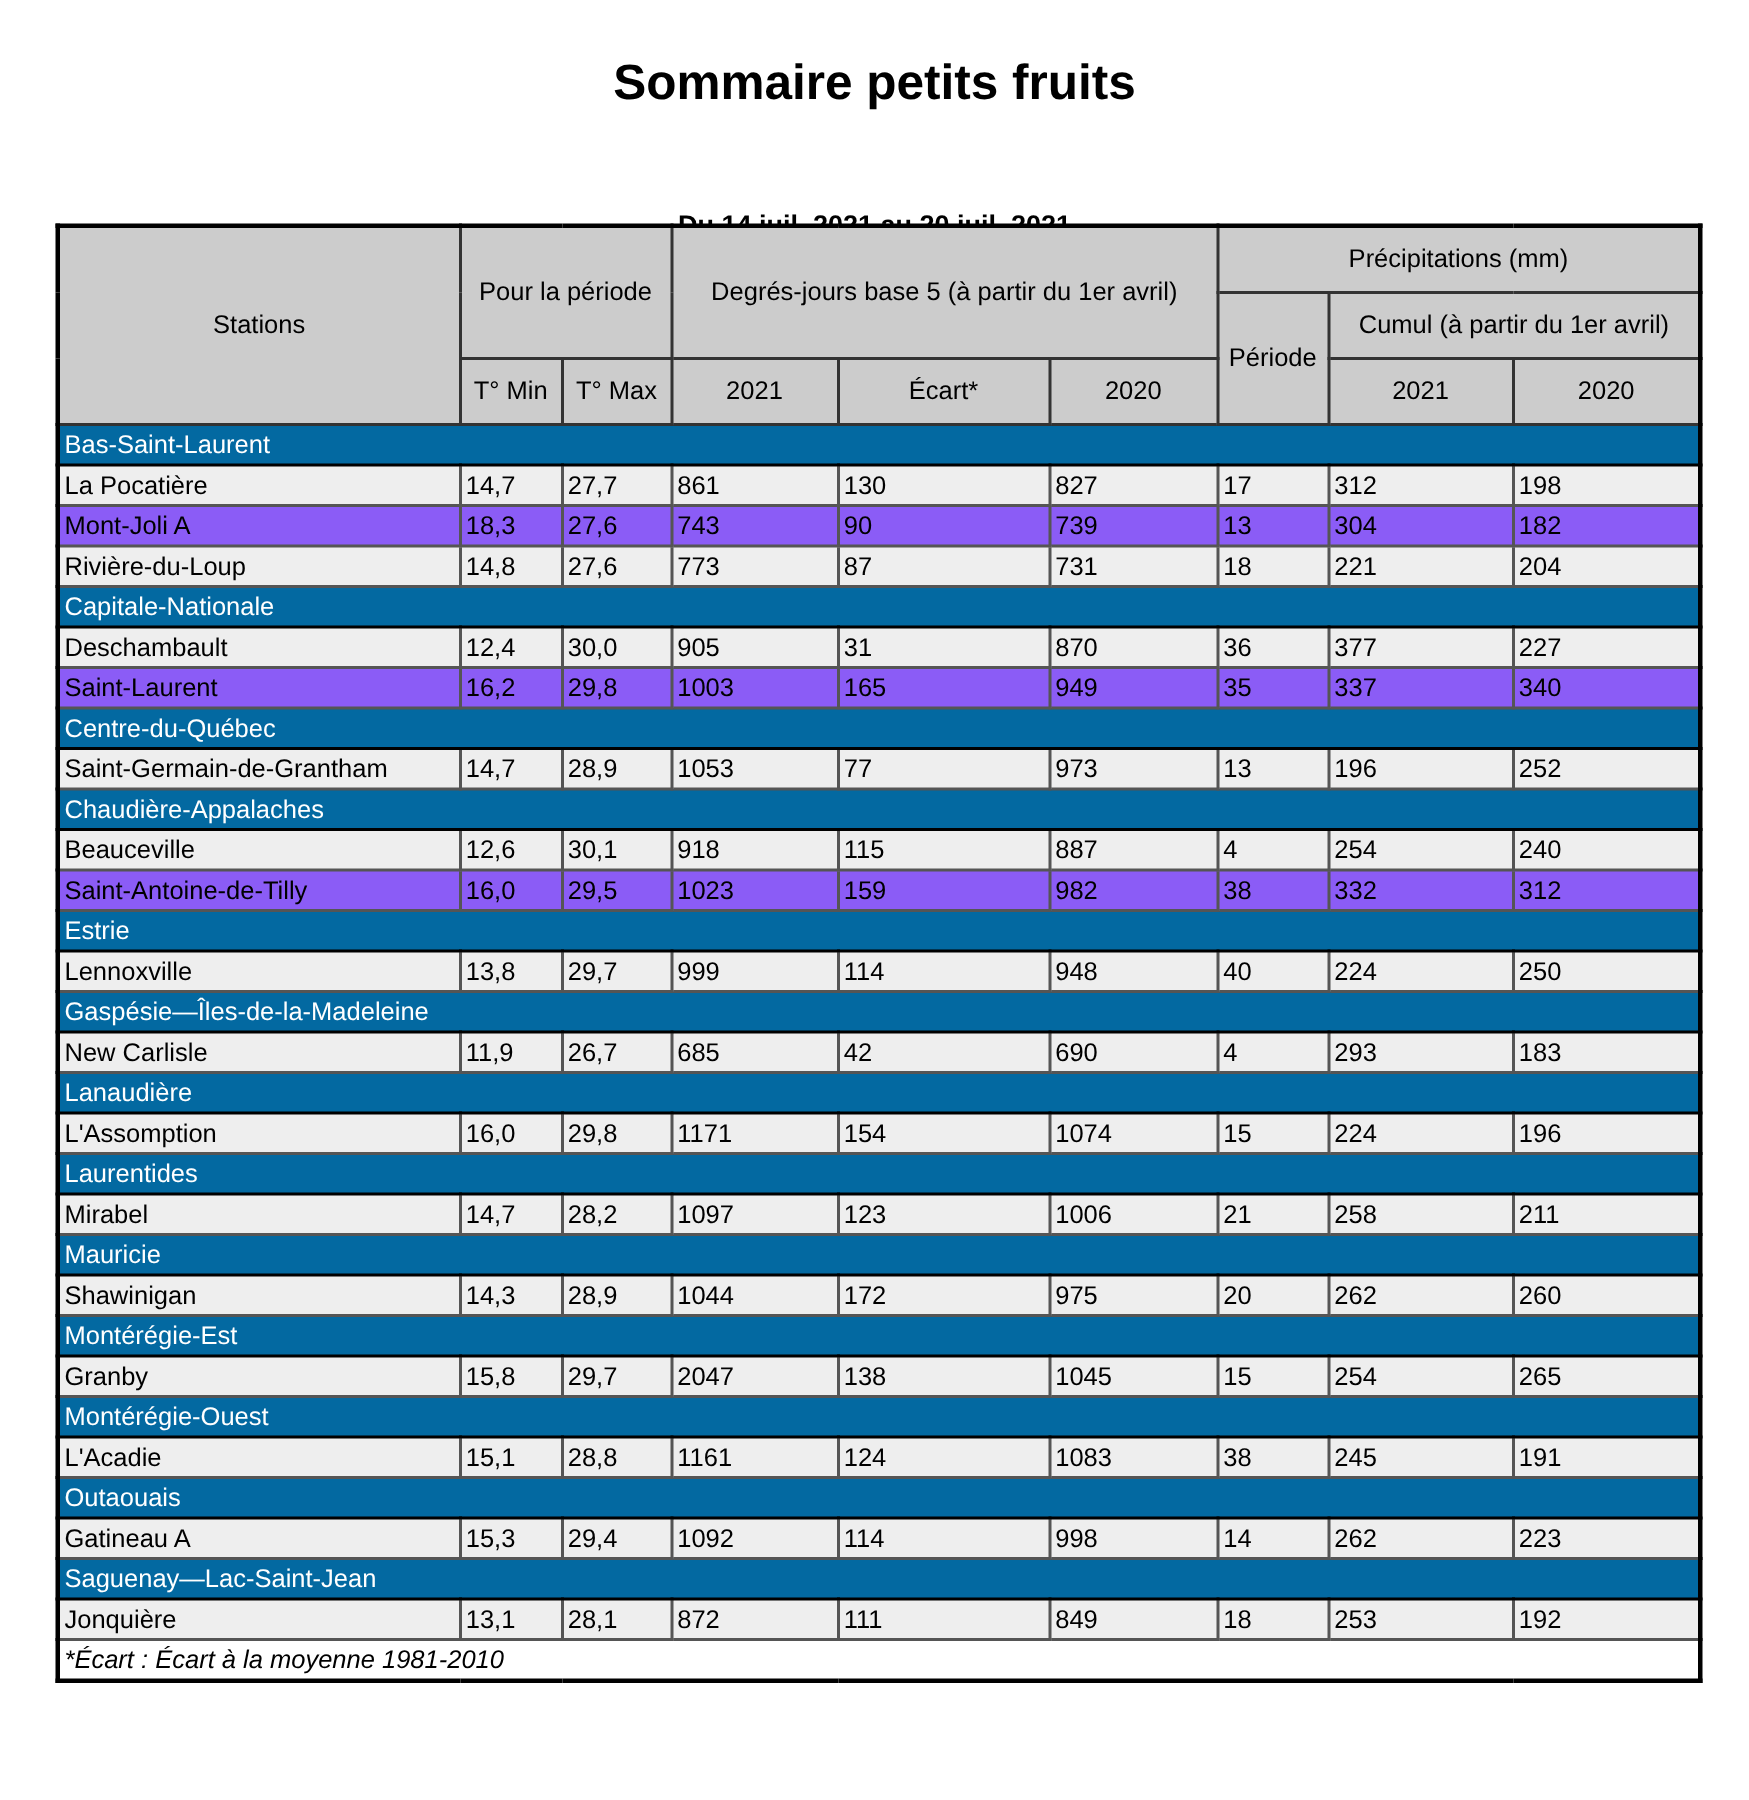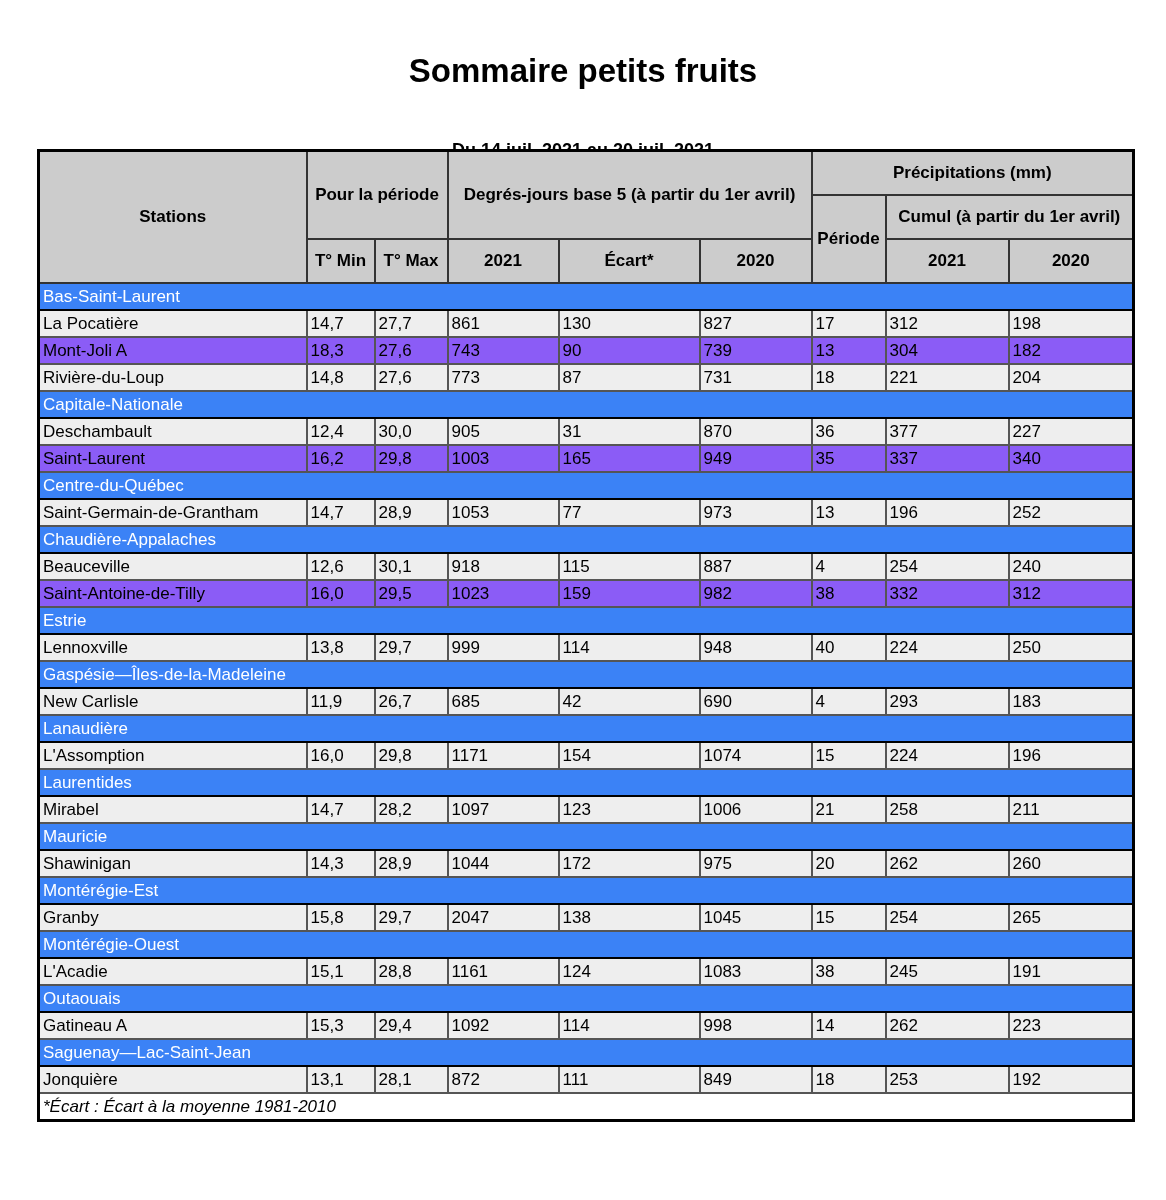--- a/index.html
+++ b/index.html
@@ -1,38 +1,38 @@
 <!DOCTYPE html>
 <html><head>
 <meta charset="utf-8">
 <style>
   html, body { margin: 0; padding: 0; background: #ffffff; }
   body { width: 1166px; height: 1200px; position: relative; font-family: "Liberation Sans", sans-serif; color: #000; }
-  .title { position: absolute; top: 52px; left: 0; width: 1166px; text-align: center; font-size: 33px; font-weight: bold; }
+  .title { position: absolute; top: 36px; left: 0; width: 1166px; text-align: center; font-size: 33px; font-weight: bold; }
   .subtitle { position: absolute; top: 104px; left: 0; width: 1166px; text-align: center; font-size: 18px; font-weight: bold; margin-top: 36px; }
   table.summary {
     position: absolute; left: 37px; top: 149px; width: 1095px;
     border-collapse: collapse; border: 3px solid #000; table-layout: fixed;
     font-size: 17px;
   }
   table.summary col.c-station { width: 268px; }
   table.summary col.c-tmin { width: 68px; }
   table.summary col.c-tmax { width: 73px; }
   table.summary col.c-dj21 { width: 111px; }
   table.summary col.c-ecart { width: 141px; }
   table.summary col.c-dj20 { width: 112px; }
   table.summary col.c-per { width: 74px; }
   table.summary col.c-p21 { width: 123px; }
   table.summary col.c-p20 { width: 125px; }
-  th { background: #cccccc; font-weight: bold; text-align: center; border: 2px solid #333; padding: 0 2px; font-size: 17px; white-space: nowrap; }
+  th { background: #cccccc; font-weight: normal; text-align: center; border: 2px solid #333; padding: 0 2px; font-size: 17px; white-space: nowrap; }
   thead tr.h1 th { height: 42px; }
   thead tr.h2 th { height: 42px; }
   thead tr.h3 th { height: 42px; }
   td { border: 2px solid #555; padding: 0 3px; height: 25px; line-height: 25px; white-space: nowrap; }
-  tr.region td { background: #3b82f6; color: #fff; border-color: #000; }
+  tr.region td { background: #0369a1; color: #fff; border-color: #000; }
   tr.station.odd td { background: #eeeeee; }
   tr.station.even td { background: #8b5cf6; }
   tr.footnote td { background: #fff; font-style: italic; border-color: #000; }
 </style>
 </head>
 <body>
 
 <div class="title">Sommaire petits fruits</div>
 <div class="subtitle">Du 14 juil. 2021 au 20 juil. 2021</div>
 

